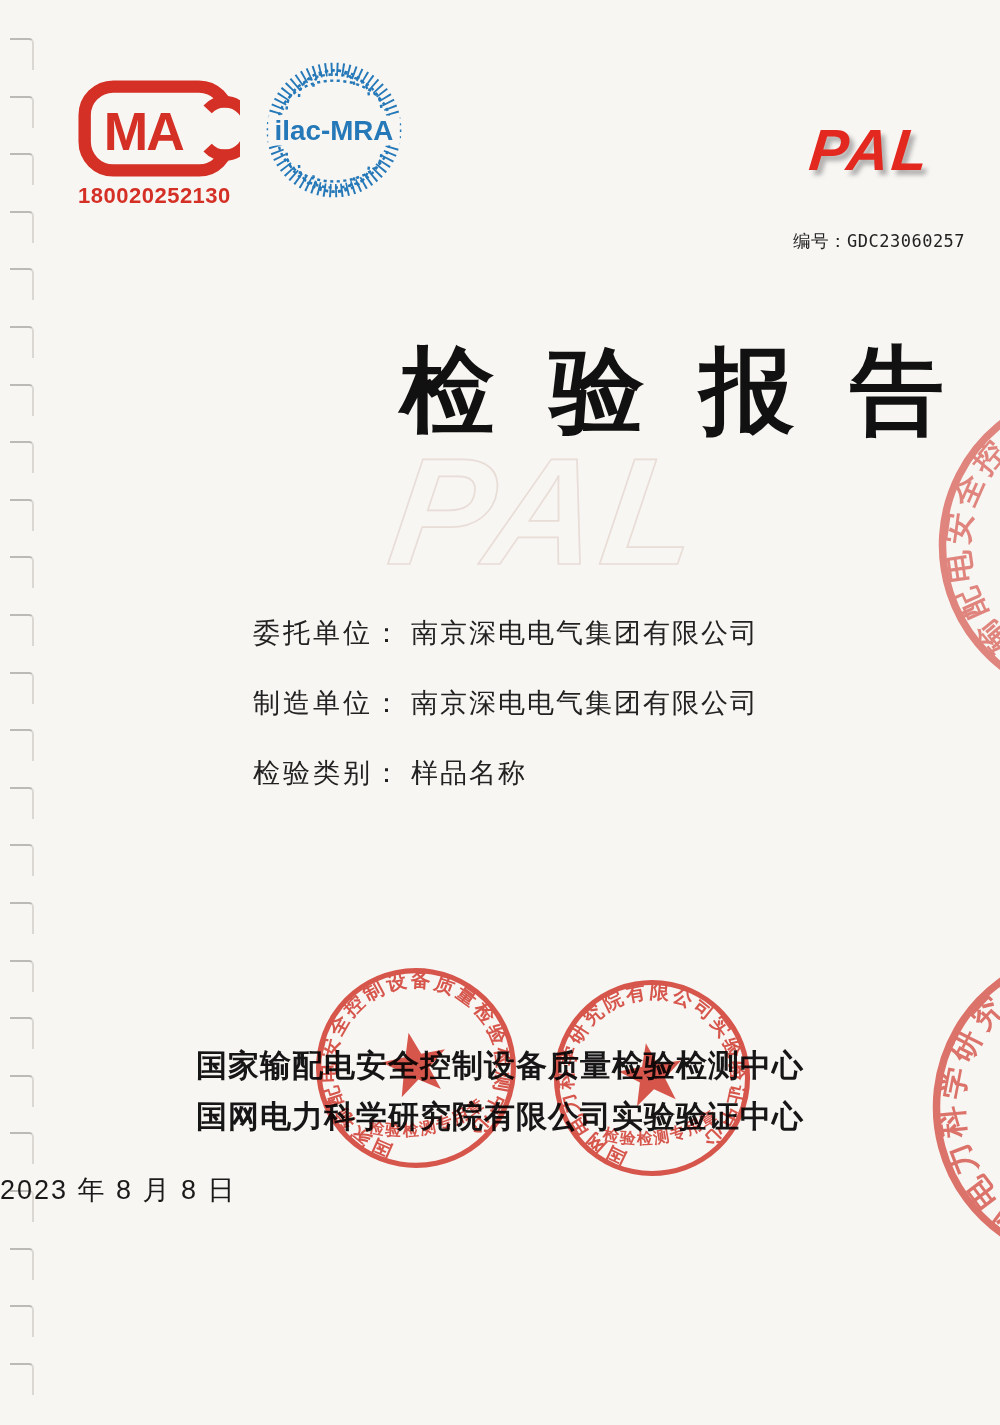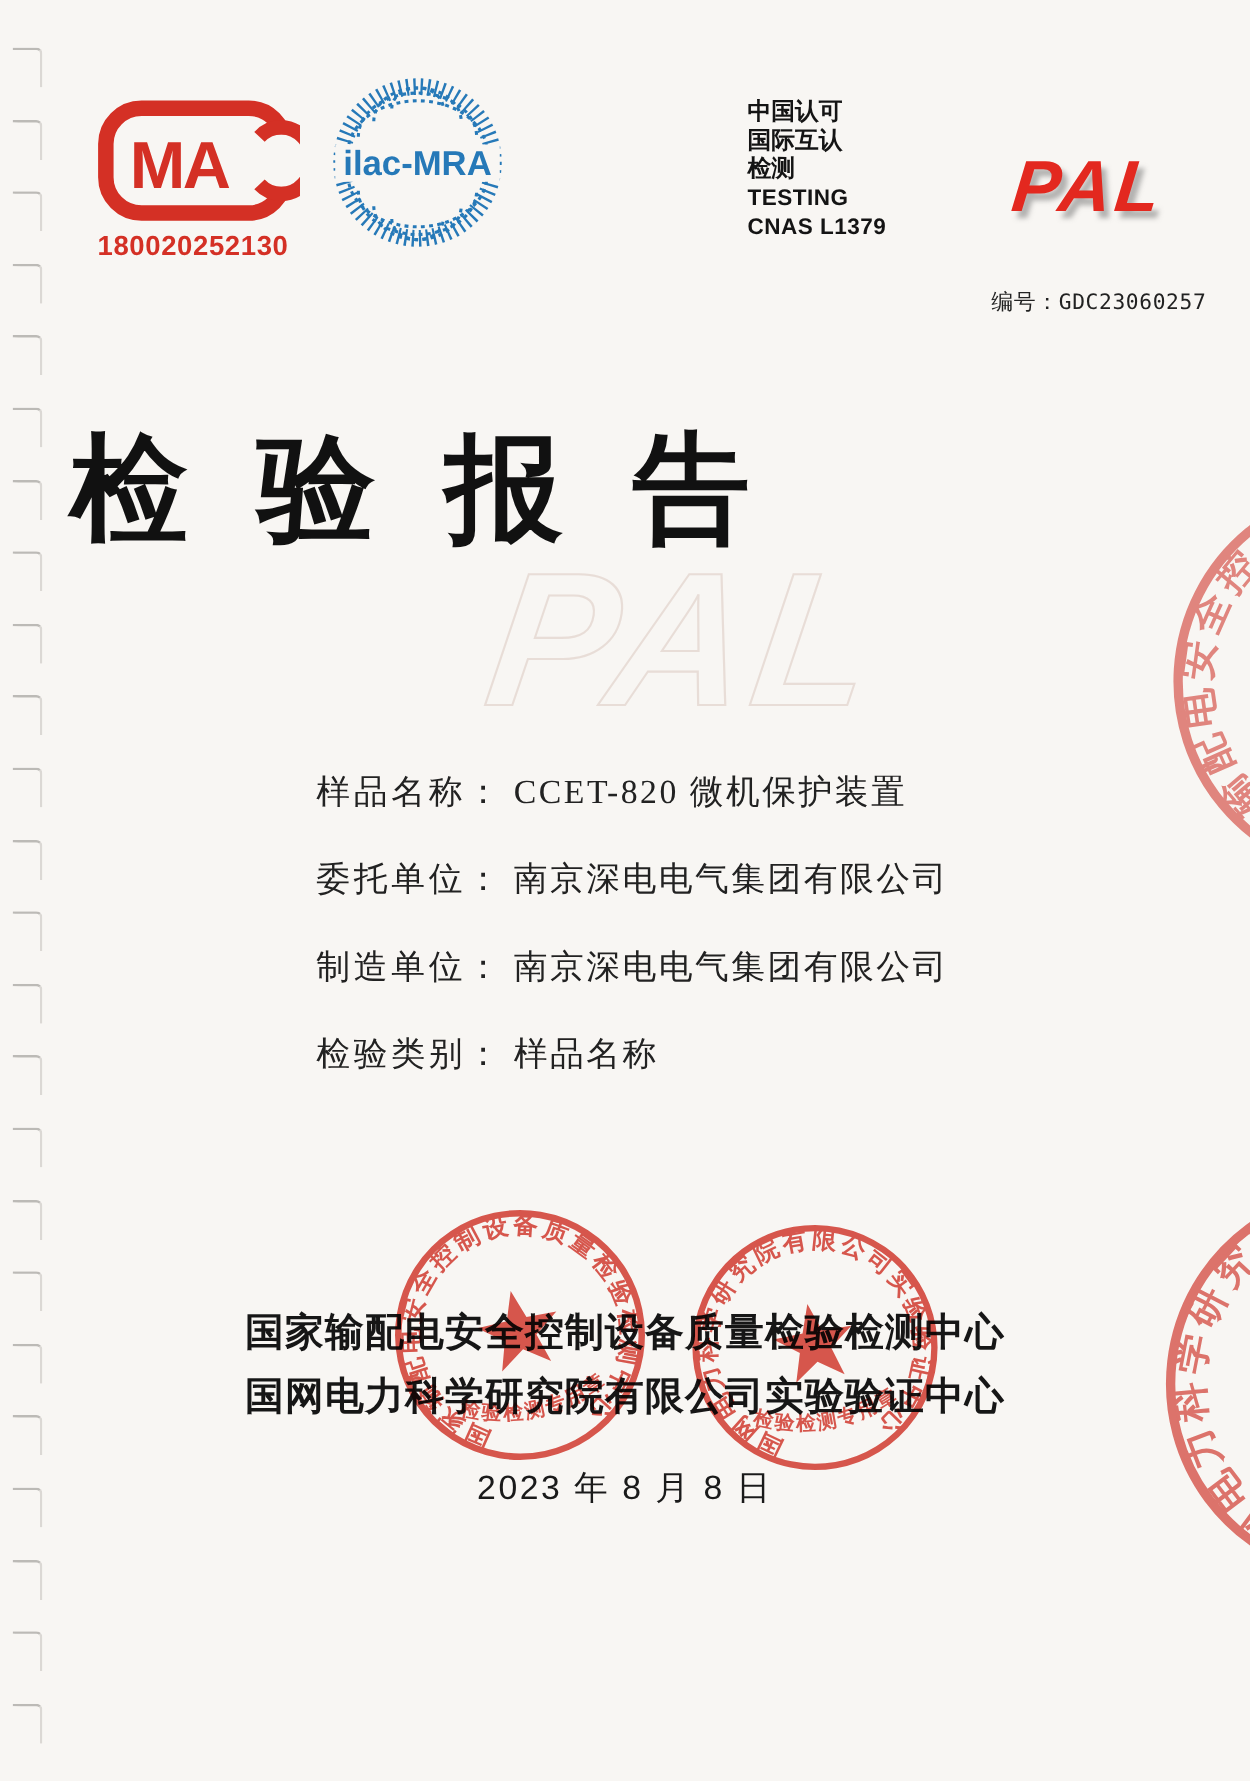--- a/index.html
+++ b/index.html
@@ -36,37 +36,37 @@
     font-family:"Liberation Sans",sans-serif;
   }
   .report-no{
     position:absolute;top:229px;left:793px;
     font-size:17.5px;color:#222;letter-spacing:.5px;
     font-family:"Liberation Serif",serif;
   }
   .report-no .num{font-family:"DejaVu Sans Mono",monospace;font-size:17px;text-align:center;}
   .doc-title{
     position:absolute;top:328px;left:0;width:100%;
-    margin:0;text-align:left;
+    margin:0;text-align:right;
     font-size:94px;font-weight:700;color:#111;
     letter-spacing:56px;text-indent:56px;
     font-family:"Liberation Sans",sans-serif;
   }
   .watermark{position:absolute;left:333px;top:412px;transform:skewX(-8deg);}
   .fields{position:absolute;left:253px;top:618px;font-family:"Liberation Serif",serif;font-size:27px;color:#222;}
   .frow{height:30px;line-height:30px;margin-bottom:40px;}
   .frow .lbl{letter-spacing:3px;}
   .frow .val{letter-spacing:2px;margin-left:8px;}
   .issuer{
     position:absolute;top:1040px;left:0;width:100%;text-align:center;
     font-size:31px;font-weight:700;line-height:51px;letter-spacing:1px;color:#161616;
     font-family:"Liberation Sans",sans-serif;
   }
   .doc-date{
-    position:absolute;top:1172px;left:0;width:100%;text-align:center;
+    position:absolute;top:1172px;left:0;width:100%;
     font-size:27px;letter-spacing:2px;color:#1a1a1a;
     font-family:"Liberation Sans",sans-serif;
   }
   .stamp{position:absolute;mix-blend-mode:multiply;opacity:.88;}
   .stamp svg{display:block;}
   .stamp-1{left:312px;top:964px;width:208px;transform:rotate(-12deg);}
   .stamp-2{left:550px;top:976px;width:204px;transform:rotate(-10deg);}
   .stamp-3{left:932px;top:380px;width:330px;transform:rotate(-18deg);opacity:.62;}
   .stamp-4{left:926px;top:942px;width:330px;transform:rotate(-15deg);opacity:.72;}
   .stamp text{font-family:"Liberation Sans",sans-serif;font-weight:700;}
@@ -127,46 +127,36 @@
           <path d="M36,104 A34,26 0 0,0 104,104"></path>
           <path d="M50,114 A20,16 0 0,0 90,114"></path>
         </g>
       </g>
       <rect x="6" y="56" width="128" height="29" fill="#f8f6f3"></rect>
       <text x="70" y="80" text-anchor="middle" font-size="27" font-weight="900" fill="#2679b8" font-family="Liberation Sans, sans-serif">ilac-MRA</text>
     </svg>
   </div>
 
 
-  <div class="logo accr">
-    <div>中国认可</div>
-    <div>国际互认</div>
-    <div>检测</div>
-    <div class="en">TESTING</div>
-    <div class="en">CNAS L1379</div>
-  </div>
 
   <div class="logo pal-logo">PAL</div>
 
   <div class="report-no">
     <span>编号：</span><span class="num">GDC23060257</span>
   </div>
 
   <h1 class="doc-title">检验报告</h1>
 
   <div class="watermark">
     <svg width="430" height="195" viewBox="0 0 430 195">
       <text x="215" y="152" text-anchor="middle" font-size="152" font-weight="700" font-style="italic" fill="none" stroke="#e8ddd7" stroke-width="1.7" letter-spacing="6" font-family="Liberation Sans, sans-serif">PAL</text>
     </svg>
   </div>
 
   <div class="fields">
-    <div class="frow">
-      <span class="lbl">样品名称：</span><span class="val">CCET-820 微机保护装置</span>
-    </div>
     <div class="frow">
       <span class="lbl">委托单位：</span><span class="val">南京深电电气集团有限公司</span>
     </div>
     <div class="frow">
       <span class="lbl">制造单位：</span><span class="val">南京深电电气集团有限公司</span>
     </div>
     <div class="frow">
       <span class="lbl">检验类别：</span><span class="val">样品名称</span>
     </div>
   </div>

